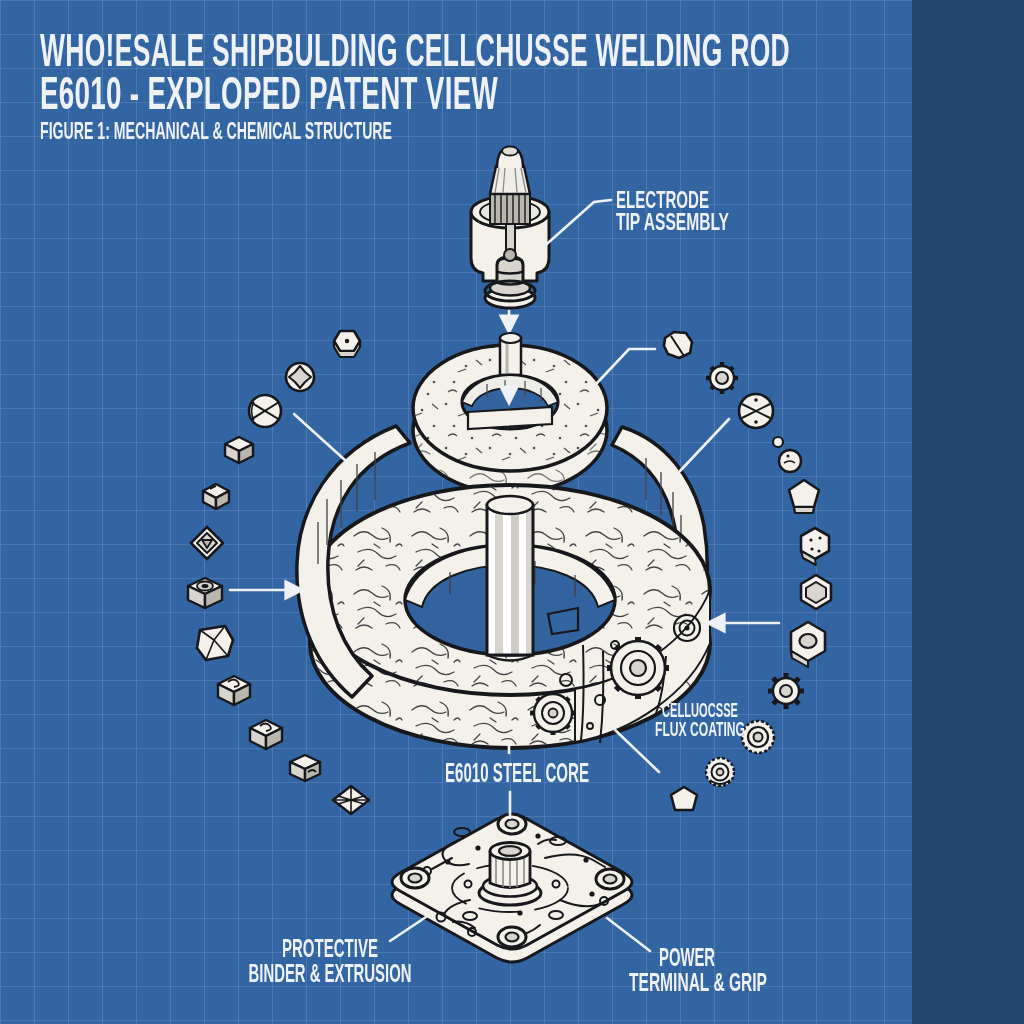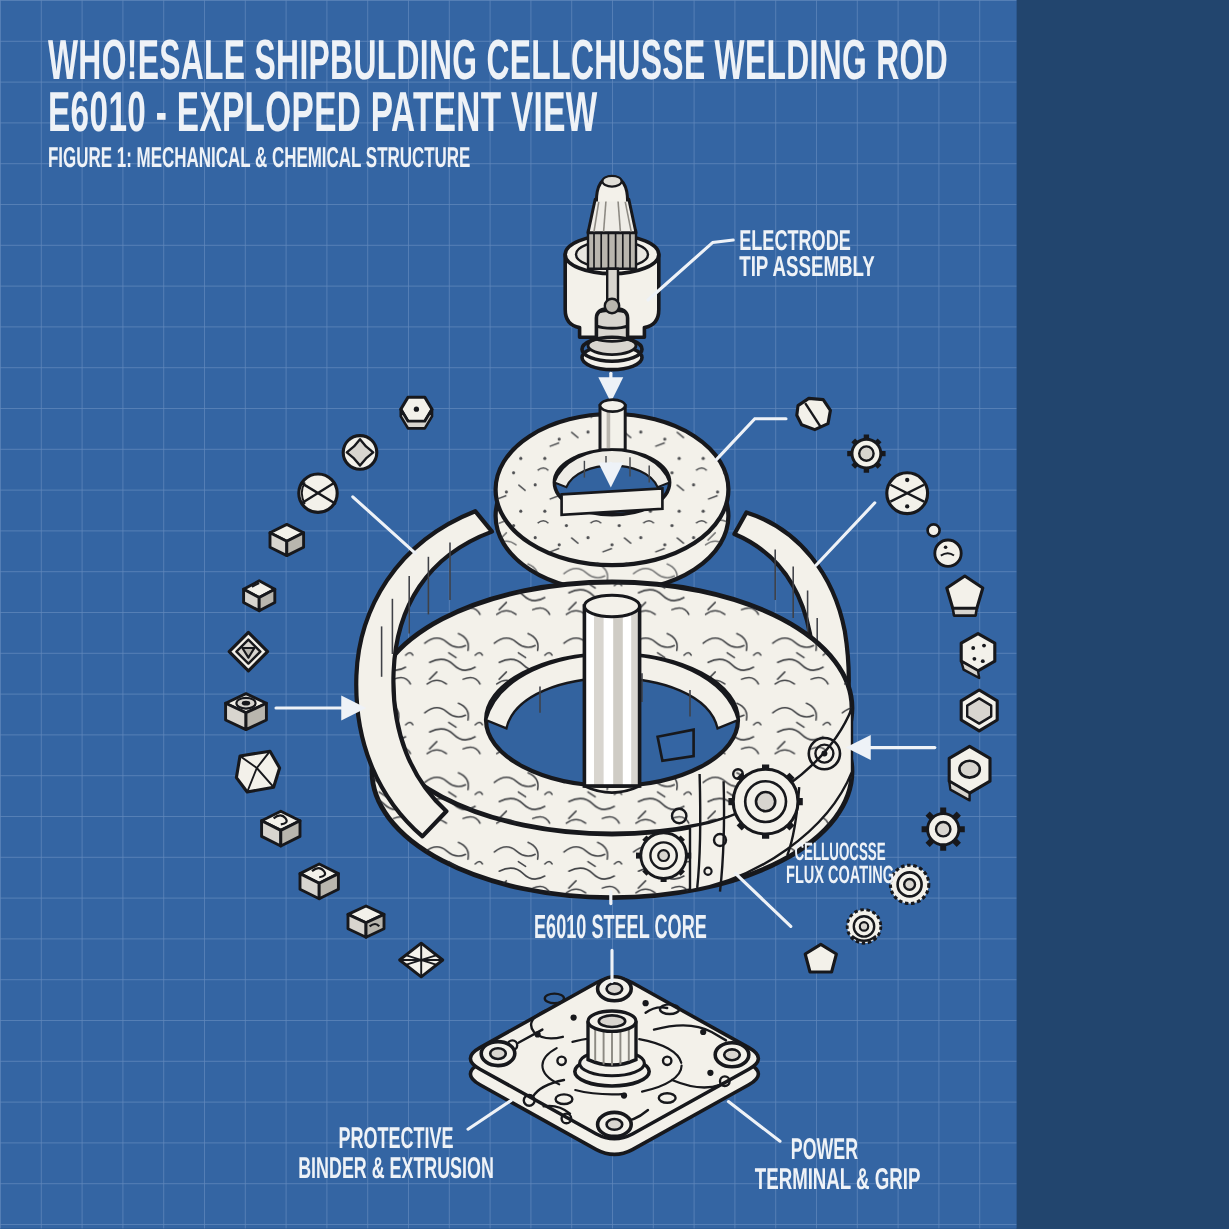--- a/index.html
+++ b/index.html
@@ -1,16 +1,16 @@
 <!DOCTYPE html>
 <html><head>
 <meta charset="utf-8">
 <style>
   html,body{margin:0;padding:0;background:#22456e;}
-  .stage{position:relative;width:847px;height:1024px;overflow:hidden;background:#3465a3;}
+  .stage{position:relative;width:912px;height:1024px;overflow:hidden;background:#3465a3;}
   svg{position:absolute;inset:0;display:block;}
   text{font-family:"Liberation Sans","DejaVu Sans",sans-serif;font-weight:700;fill:#eef2f7;}
   .t-big{letter-spacing:0.5px;}
   .lead{stroke:#eef2f7;stroke-width:2.6;fill:none;stroke-linecap:round;}
   .ink{stroke:#17181c;fill:none;}
   .paper{fill:#f3f1ea;stroke:#17181c;}
   .shade{fill:#d8d5cf;stroke:#17181c;}
   .midshade{fill:#b9b6ae;stroke:#17181c;}
 </style>
 </head>

